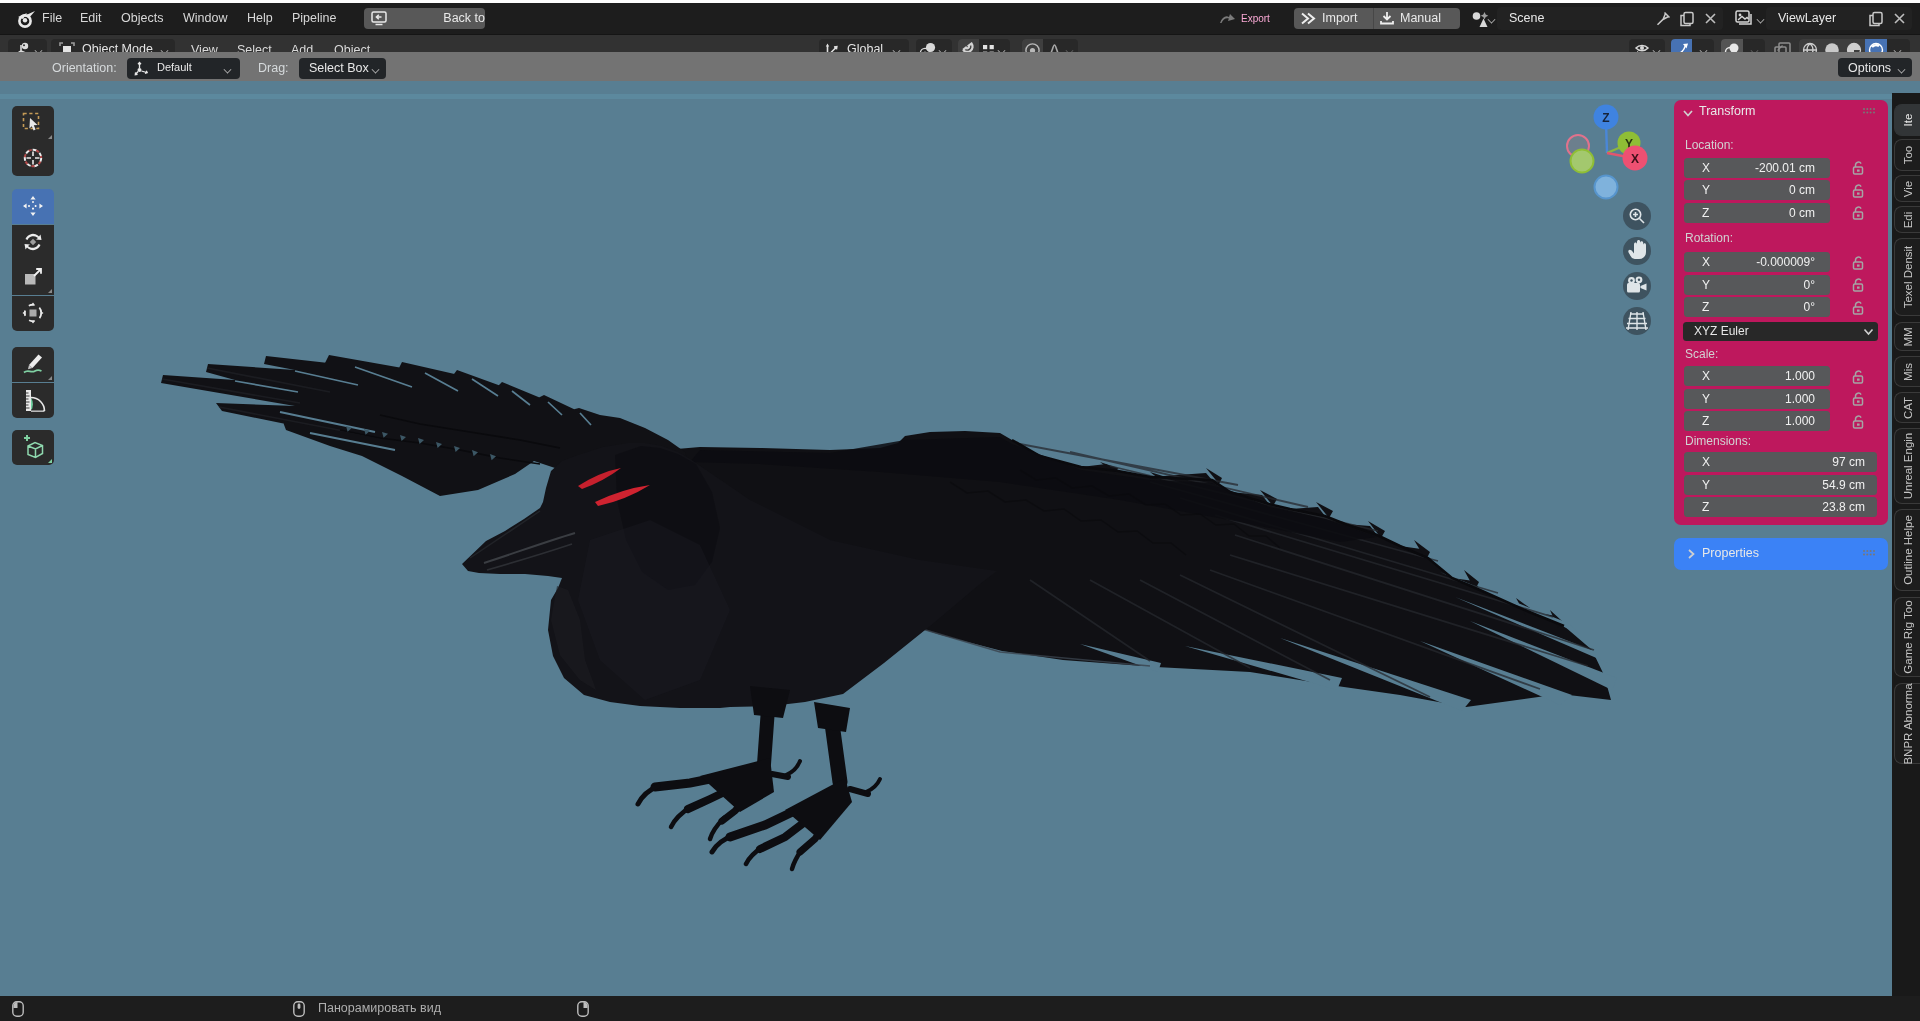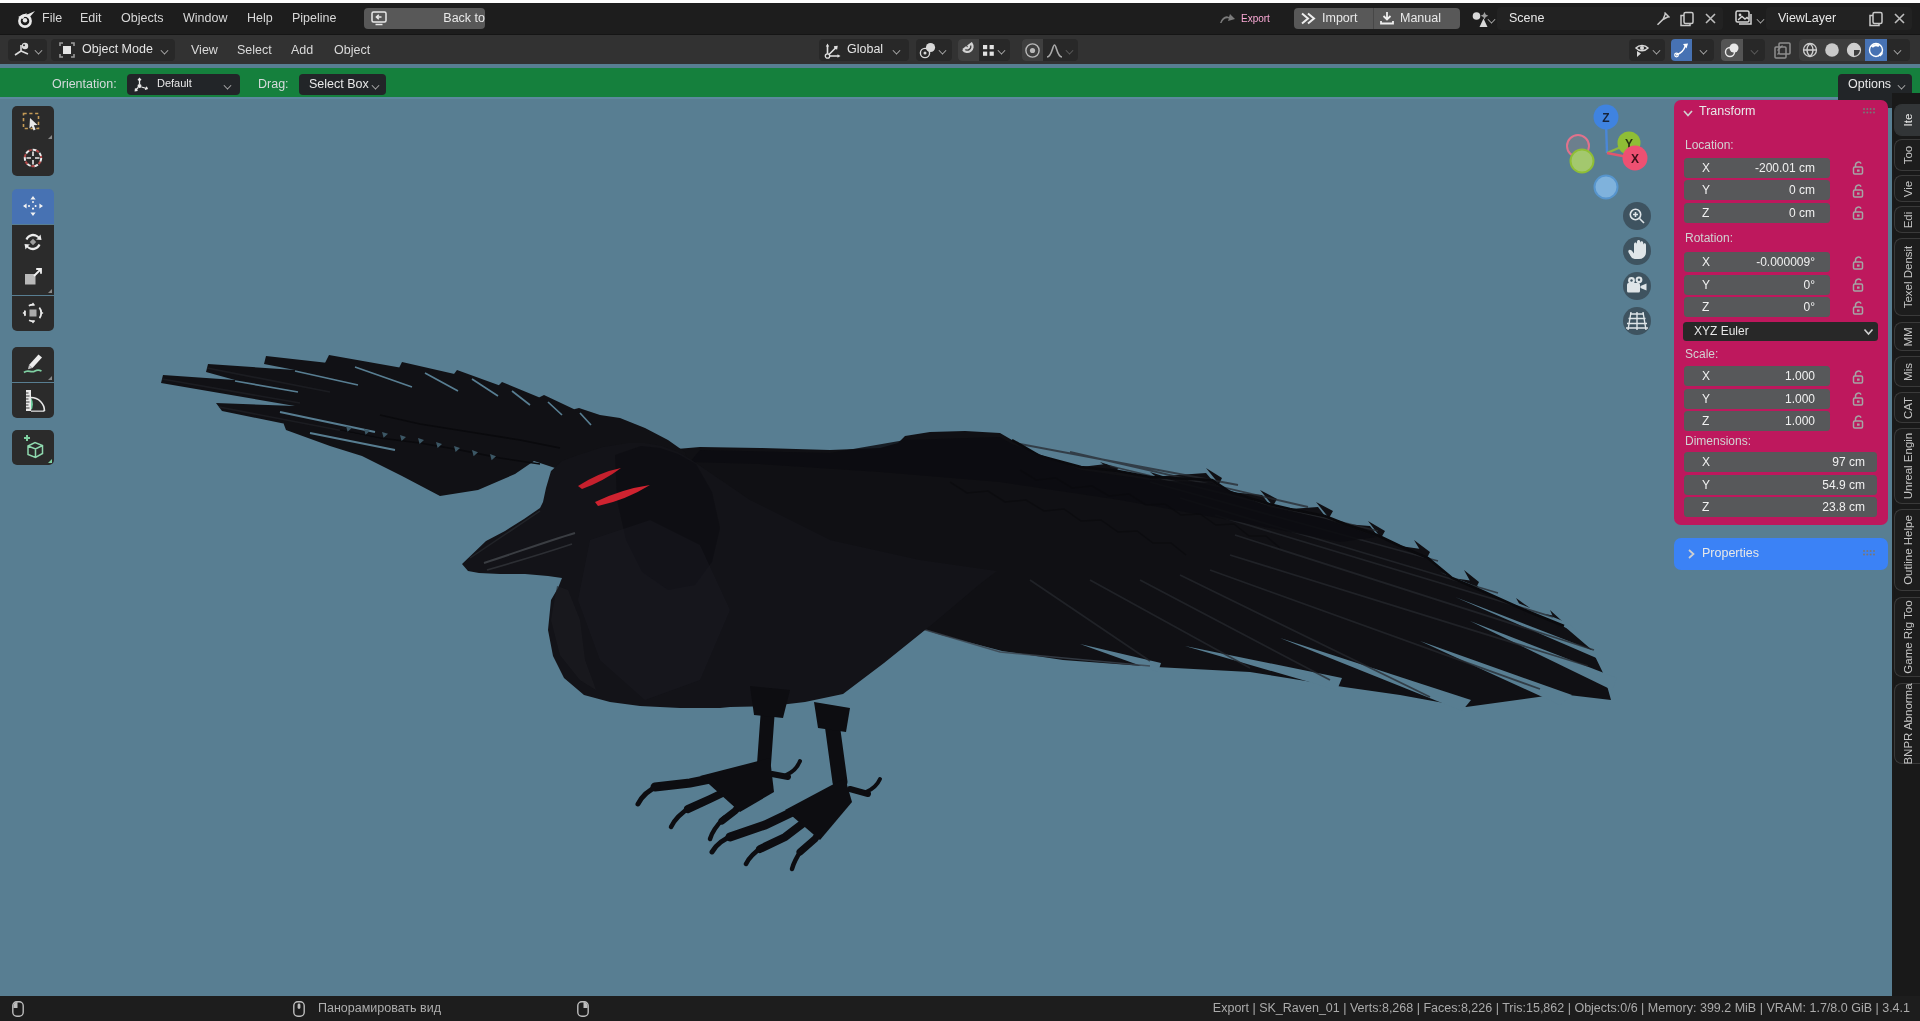--- a/index.html
+++ b/index.html
@@ -2,21 +2,21 @@
 <html><head>
 <meta charset="utf-8">
 <style>
   * { margin:0; padding:0; box-sizing:border-box; }
   html,body { width:1920px; height:1021px; overflow:hidden; background:#587e92;
     font-family:"Liberation Sans", sans-serif; }
   .abs { position:absolute; }
   #topwhite { left:0; top:0; width:1920px; height:3px; background:#fdfdfd; }
   #topbar { left:0; top:3px; width:1920px; height:31px; background:#1d1d1d; color:#d8d8d8; }
   #toolbar2 { left:0; top:34px; width:1920px; height:30px; background:#323232; border-top:1px solid #151515; color:#dadada; }
-  #toolbar3 { left:0; top:68px; width:1920px; height:29px; background:#15803d; color:#d6dadc; }
+  #toolbar3 { left:0; top:52px; width:1920px; height:29px; background:#737373; color:#d6dadc; }
   #viewport { left:0; top:93px; width:1920px; height:903px; background:#587e92; }
   #vptop { left:0; top:94px; width:1920px; height:5px; background:#5c899e; }
   #statusbar { left:0; top:996px; width:1920px; height:25px; background:#1d1d1d; color:#aeaeae; }
   .menu { position:absolute; top:0; height:31px; line-height:31px; font-size:12.5px; }
   .m2 { position:absolute; top:0; height:30px; line-height:30px; font-size:12.5px; }
   .btn { position:absolute; background:#585858; border-radius:4px; color:#e9e9e9; font-size:12.5px; }
   .dd { position:absolute; background:#282828; border-radius:4px; color:#e5e5e5; font-size:12.5px; }
   .chev { display:inline-block; width:7px; height:7px; border-right:1.6px solid #bdbdbd; border-bottom:1.6px solid #bdbdbd; transform:rotate(45deg) scale(.8); vertical-align:2px; }
   
   .tool { position:absolute; left:12px; width:42px; height:35px; background:#2b2b2b; }
@@ -355,40 +355,39 @@
       <path d="M5 11.5 L2.5 14.5 M2.6 12.3 L2.3 14.7 L4.6 14.4" stroke="#e8e8e8" stroke-width="1.3" fill="none"></path>
     </svg>
     <span style="position:absolute;left:30px;top:3px;font-size:11px;color:#e8e8e8;">Default</span>
     <span class="chev abs" style="left:97px;top:8px"></span>
   </div>
   <span class="abs" style="left:258px;top:9px;font-size:12.5px;">Drag:</span>
   <div class="abs" style="left:299px;top:6px;width:87px;height:21px;background:#222528;border-radius:4px;">
     <span style="position:absolute;left:10px;top:3px;font-size:12.5px;color:#e8e8e8;">Select Box</span>
     <span class="chev abs" style="left:73px;top:8px"></span>
   </div>
-  <div class="abs" style="left:1838px;top:6px;width:74px;height:34px;background:#222528;border-radius:4px;">
+  <div class="abs" style="left:1838px;top:6px;width:74px;height:19px;background:#222528;border-radius:4px;">
     <span style="position:absolute;left:10px;top:3px;font-size:12.5px;color:#e8e8e8;">Options</span>
     <span class="chev abs" style="left:60px;top:8px"></span>
   </div>
 </div>
 <div class="abs" id="statusbar">
   <svg class="abs" style="left:12px;top:5px" width="12" height="16" viewBox="0 0 12 16">
     <rect x="0.8" y="0.8" width="10.4" height="14.4" rx="4" fill="none" stroke="#bdbdbd" stroke-width="1.4"></rect>
     <path d="M1.5 4 a4 4 0 0 1 4 -3 l0 6 l-4 0 Z" fill="#bdbdbd"></path>
   </svg>
   <svg class="abs" style="left:293px;top:5px" width="12" height="16" viewBox="0 0 12 16">
     <rect x="0.8" y="0.8" width="10.4" height="14.4" rx="4" fill="none" stroke="#bdbdbd" stroke-width="1.4"></rect>
     <rect x="4.6" y="2.5" width="2.8" height="5.5" rx="1.4" fill="#bdbdbd"></rect>
   </svg>
   <span class="abs" style="left:318px;top:5px;font-size:12.5px;">Панорамировать вид</span>
   <svg class="abs" style="left:577px;top:5px" width="12" height="16" viewBox="0 0 12 16">
     <rect x="0.8" y="0.8" width="10.4" height="14.4" rx="4" fill="none" stroke="#bdbdbd" stroke-width="1.4"></rect>
     <path d="M10.5 4 a4 4 0 0 0 -4 -3 l0 6 l4 0 Z" fill="#bdbdbd"></path>
   </svg>
-  <span class="abs" style="right:10px;top:5px;font-size:12.5px;color:#ababab;">Export | SK_Raven_01 | Verts:8,268 | Faces:8,226 | Tris:15,862 | Objects:0/6 | Memory: 399.2 MiB | VRAM: 1.7/8.0 GiB | 3.4.1</span>
 </div>
 
 <div class="abs" id="ltools">
   <div class="tool" style="top:106px;border-radius:5px 5px 0 0;">
     <svg class="abs" style="left:10px;top:6px" width="22" height="22" viewBox="0 0 22 22">
       <rect x="1.5" y="1.5" width="15" height="15" fill="none" stroke="#c49a56" stroke-width="1.6" stroke-dasharray="3.2 2.6"></rect>
       <path d="M8 6 L15.5 13 L11.8 13.3 L13.6 17.5 L11.6 18.4 L9.8 14.2 L7.4 16.4 Z" fill="#e8e8e8"></path>
     </svg>
     <div class="abs" style="right:2px;bottom:2px;width:0;height:0;border-left:4px solid transparent;border-bottom:4px solid #8a8a8a;"></div>
   </div>

